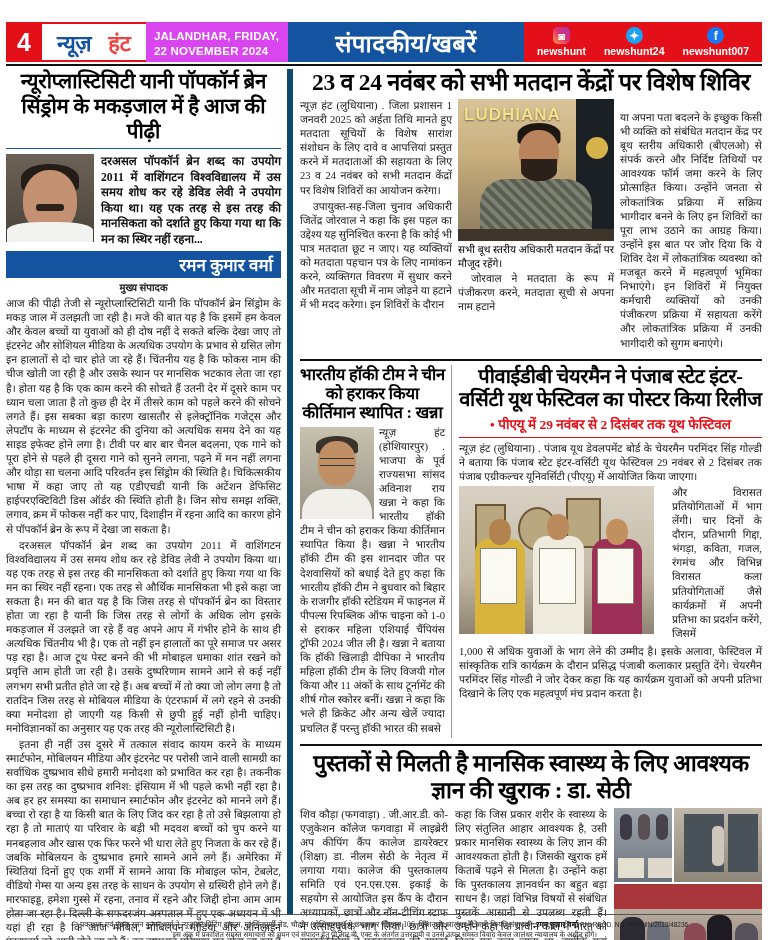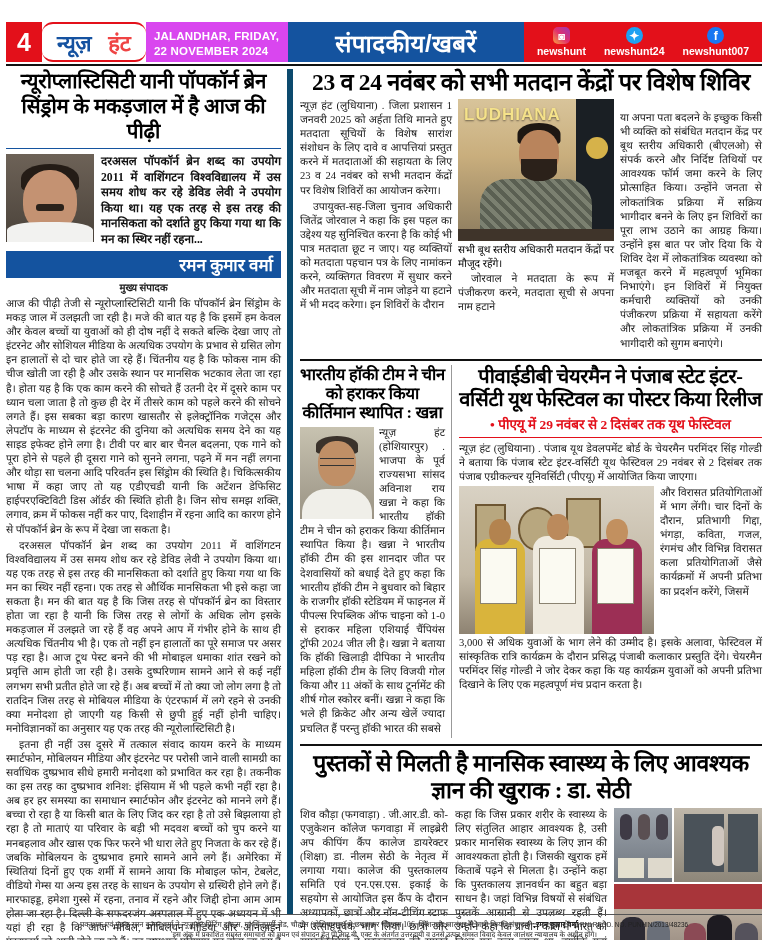--- a/index.html
+++ b/index.html
@@ -13,21 +13,21 @@
 
   
   .masthead { display: flex; align-items: stretch; height: 40px; margin-top: 22px; }
   .page-num {
     width: 36px; background: #e3101a; color: #fff;
     font-family: "Liberation Sans", sans-serif; font-weight: bold; font-size: 25px;
     display: flex; align-items: center; justify-content: center;
   }
   .logo-box {
     width: 104px; background: #fff; display: flex; align-items: center; justify-content: center;
-    border-top: 2px solid #e3101a; border-bottom: 2px solid #e3101a; padding: 0 3px; border-radius: 11px;
+    border-top: 2px solid #e3101a; border-bottom: 2px solid #e3101a; padding: 0 3px;
   }
   .logo-a { color: #1552a0; font-weight: bold; font-size: 22px; font-family: "Liberation Sans", sans-serif; letter-spacing: -0.5px; }
   .logo-b { color: #ef4444; font-weight: bold; font-size: 22px; font-family: "Liberation Sans", sans-serif; margin-left: 17px; }
   .dateline {
     background: #d946ef; color: #fff; padding: 3px 7px 0 8px;
     font-family: "Liberation Sans", sans-serif; font-weight: bold; font-size: 11.5px;
     line-height: 15px; letter-spacing: 0.2px; display: flex; flex-direction: column; justify-content: center;
     width: 142px;
   }
   .section-bar {
@@ -288,21 +288,21 @@
           </div>
         </div>
 
         <div class="ms-right">
           <h3 class="sub-head-wide">पीवाईडीबी चेयरमैन ने पंजाब स्टेट इंटर-वर्सिटी यूथ फेस्टिवल का पोस्टर किया रिलीज</h3>
           <div class="kicker">• पीएयू में 29 नवंबर से 2 दिसंबर तक यूथ फेस्टिवल</div>
           <div class="kicker-rule"></div>
           <div class="body-text">
             <p class="noind">न्यूज़ हंट (लुधियाना) . पंजाब यूथ डेवलपमेंट बोर्ड के चेयरमैन परमिंदर सिंह गोल्डी ने बताया कि पंजाब स्टेट इंटर-वर्सिटी यूथ फेस्टिवल 29 नवंबर से 2 दिसंबर तक पंजाब एग्रीकल्चर यूनिवर्सिटी (पीएयू) में आयोजित किया जाएगा।</p>
           </div>
-          <div style="display:flex; gap:6px; margin-top:2px;">
+          <div style="display:flex; gap:18px; margin-top:2px;">
             <div style="width:195px">
               <div class="photo-trio">
                 <div class="pt-frame" style="left:8%;top:12%;width:16%;height:32%"></div>
                 <div class="pt-frame" style="left:55%;top:8%;width:18%;height:34%"></div>
                 <div class="pt-frame" style="left:30%;top:14%;width:20%;height:30%;border-radius:50%"></div>
                 <div class="pt-p" style="left:8%;width:26%;height:64%;background:#d9b43c;border-radius:14px 14px 0 0">
                   <div class="pt-head" style="background:#b3834f;top:-20px"></div>
                 </div>
                 <div class="pt-p" style="left:38%;width:26%;height:66%;background:#efeade;border-radius:14px 14px 0 0">
                   <div class="pt-head" style="background:#bb8a5c;top:-22px"></div>
@@ -313,21 +313,21 @@
                 <div class="pt-cert" style="left:11%;bottom:20%;width:19%;height:38%"></div>
                 <div class="pt-cert" style="left:41%;bottom:20%;width:19%;height:38%"></div>
                 <div class="pt-cert" style="left:71%;bottom:20%;width:19%;height:38%"></div>
               </div>
             </div>
             <div class="body-text" style="flex:1">
               <p class="noind">और विरासत प्रतियोगिताओं में भाग लेंगी। चार दिनों के दौरान, प्रतिभागी गिद्दा, भंगड़ा, कविता, गजल, रंगमंच और विभिन्न विरासत कला प्रतियोगिताओं जैसे कार्यक्रमों में अपनी प्रतिभा का प्रदर्शन करेंगे, जिसमें</p>
             </div>
           </div>
           <div class="body-text" style="margin-top:2px">
-            <p class="noind">3,000 से अधिक युवाओं के भाग लेने की उम्मीद है। इसके अलावा, फेस्टिवल में सांस्कृतिक रात्रि कार्यक्रम के दौरान प्रसिद्ध पंजाबी कलाकार प्रस्तुति देंगे। चेयरमैन परमिंदर सिंह गोल्डी ने जोर देकर कहा कि यह कार्यक्रम युवाओं को अपनी प्रतिभा दिखाने के लिए एक महत्वपूर्ण मंच प्रदान करता है।</p>
+            <p class="noind">1,000 से अधिक युवाओं के भाग लेने की उम्मीद है। इसके अलावा, फेस्टिवल में सांस्कृतिक रात्रि कार्यक्रम के दौरान प्रसिद्ध पंजाबी कलाकार प्रस्तुति देंगे। चेयरमैन परमिंदर सिंह गोल्डी ने जोर देकर कहा कि यह कार्यक्रम युवाओं को अपनी प्रतिभा दिखाने के लिए एक महत्वपूर्ण मंच प्रदान करता है।</p>
           </div>
         </div>
       </div>
 
       <div class="sec-rule"></div>
 
       <h2 class="bot-head">पुस्तकों से मिलती है मानसिक स्वास्थ्य के लिए आवश्यक ज्ञान की खुराक : डा. सेठी</h2>
       <div class="bot-grid">
         <div class="bg-c">
           <div class="body-text">

